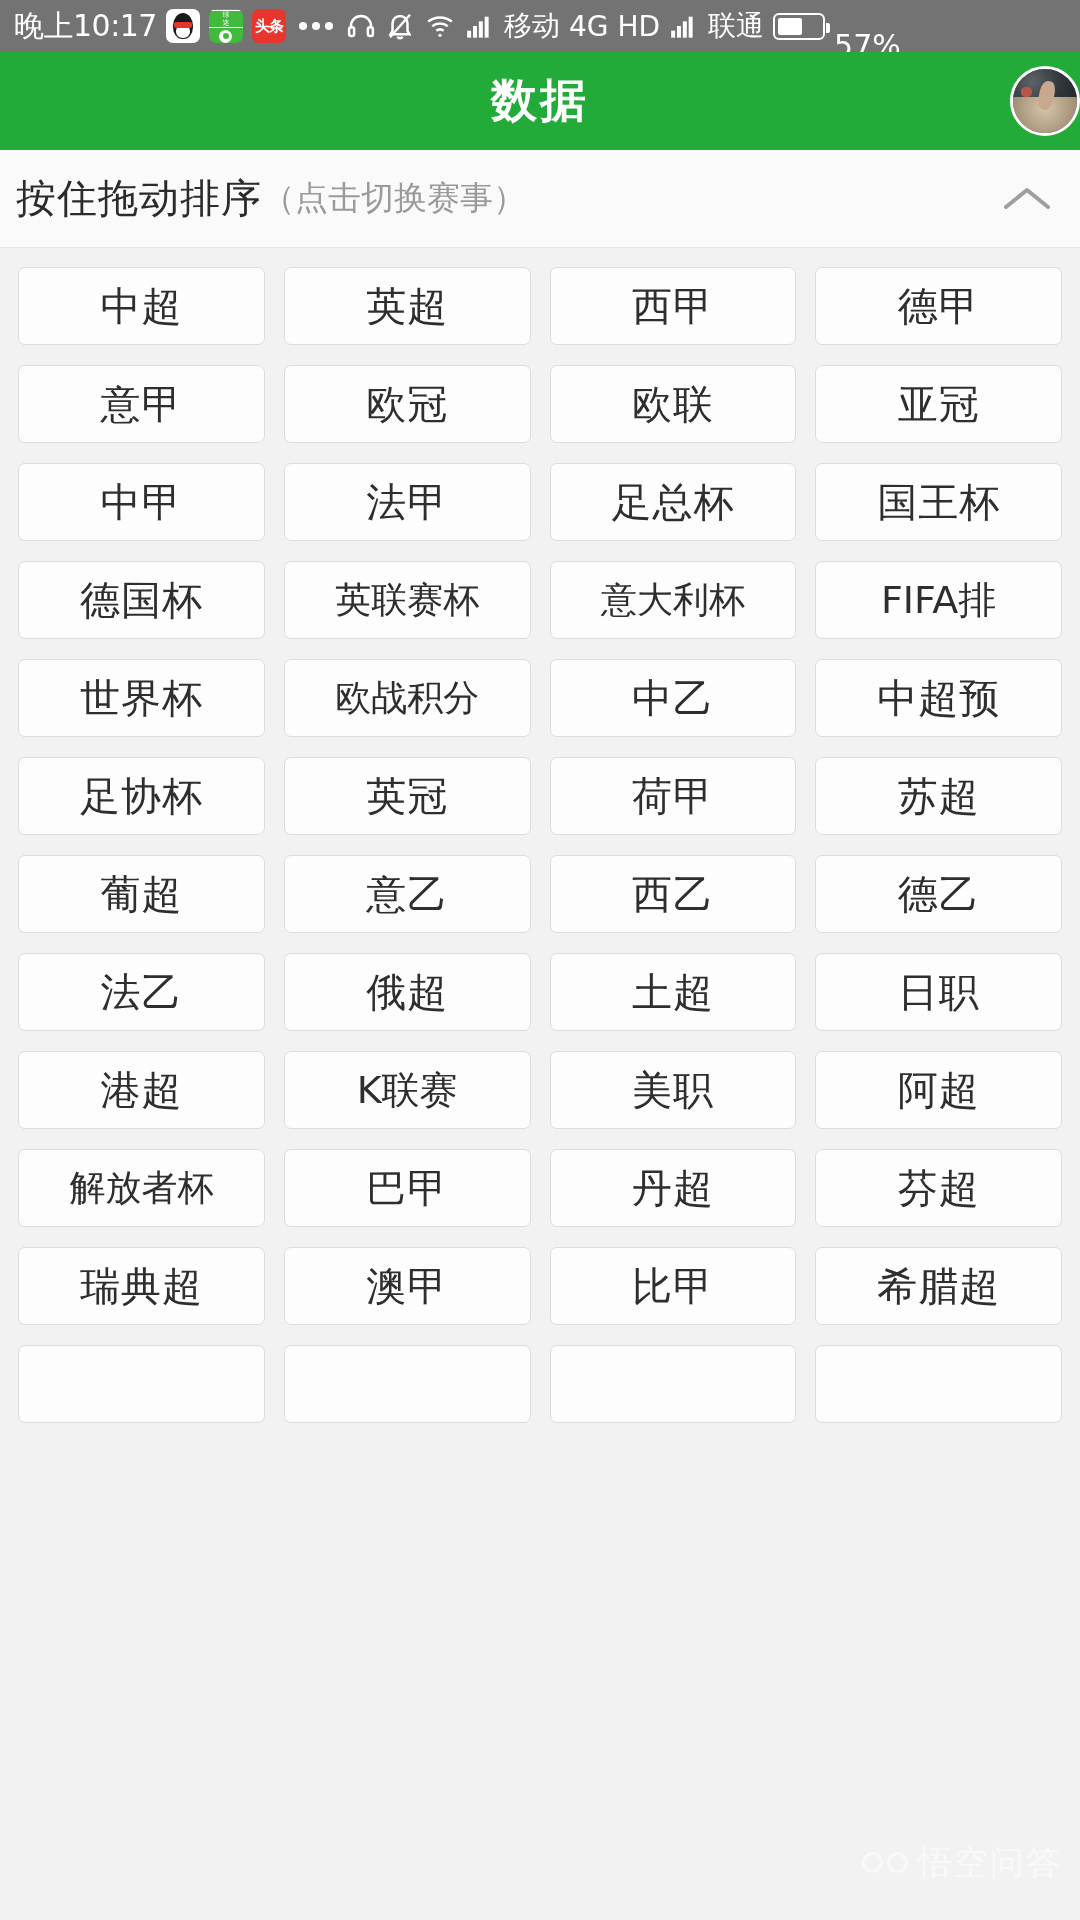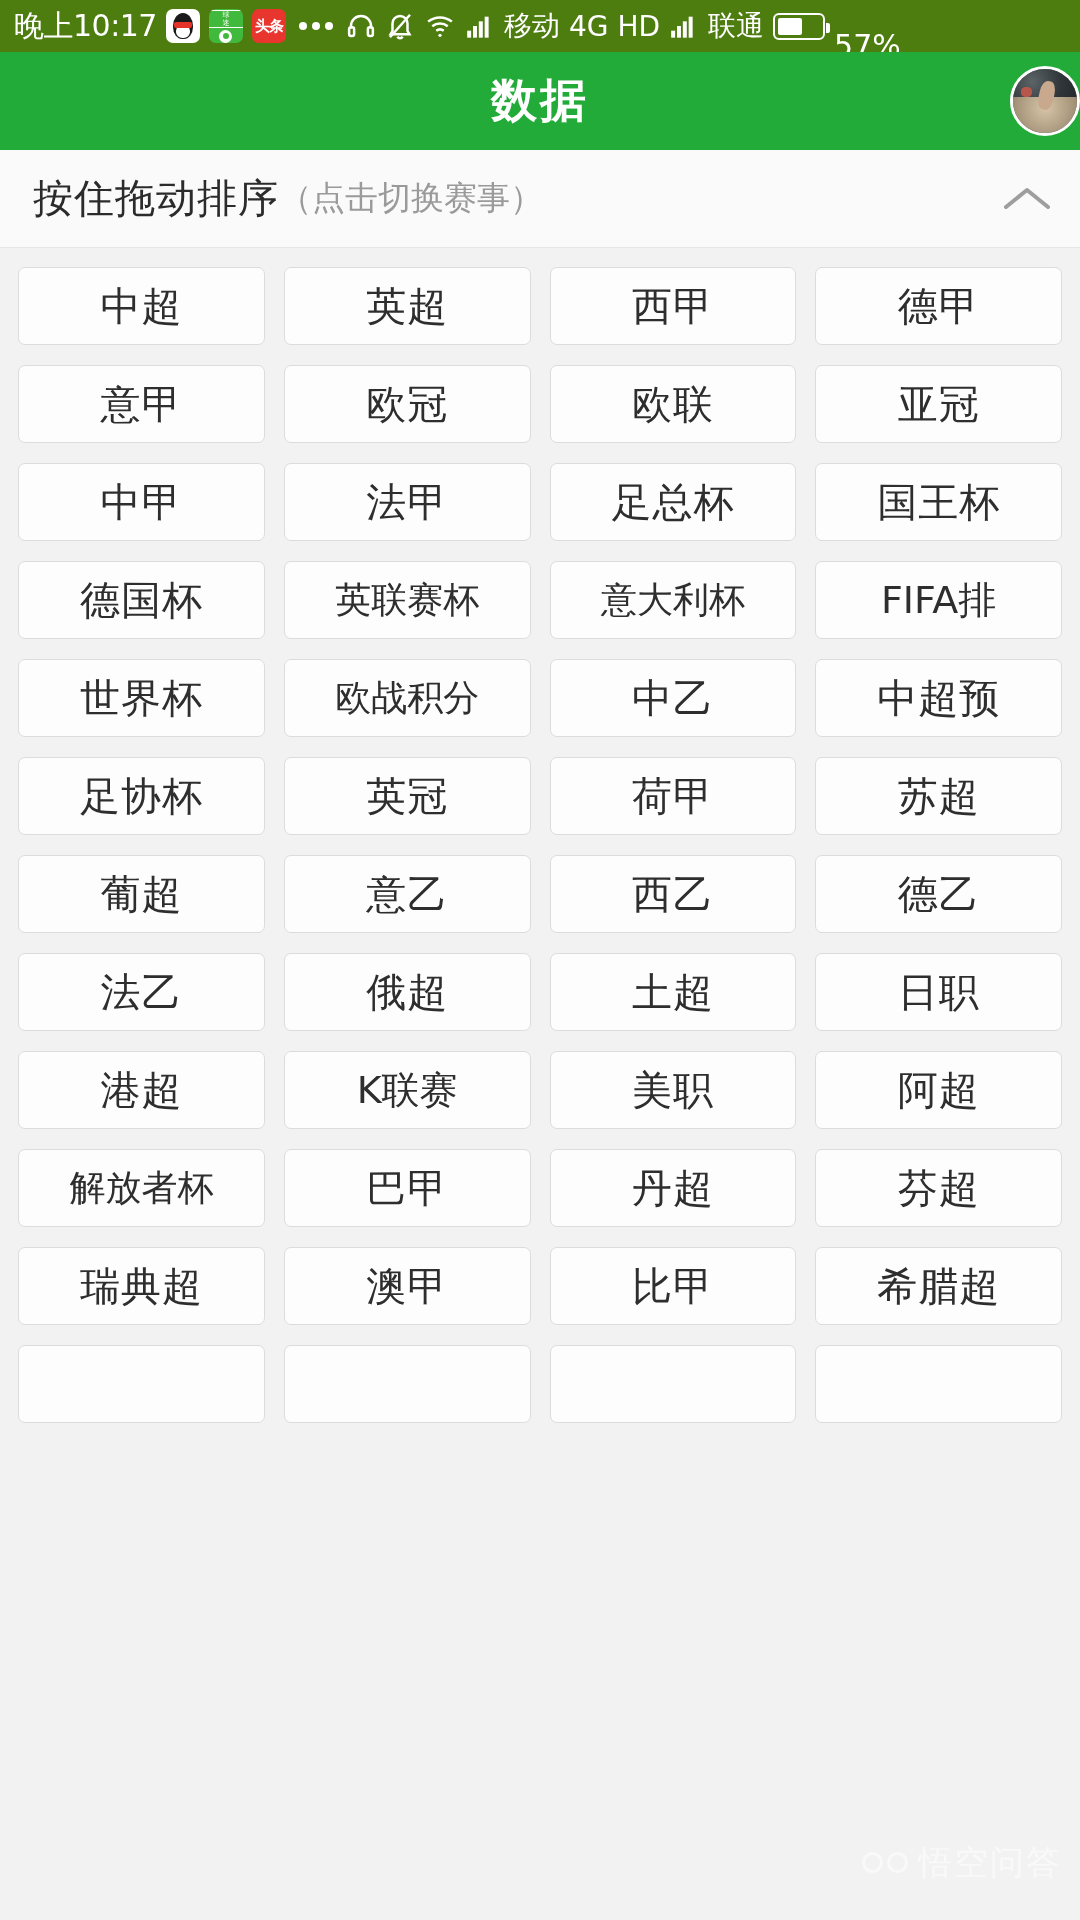--- a/index.html
+++ b/index.html
@@ -6,21 +6,21 @@
   html, body {
     width: 1080px; height: 1920px;
     font-family: "DejaVu Sans", "Liberation Sans", sans-serif;
     background: #f2f2f2;
     overflow: hidden;
   }
   #app { width: 1080px; height: 1920px; position: relative; display: flex; flex-direction: column; }
 
   
   .statusbar {
-    height: 52px; background: #4d7c0f; color: #ffffff;
+    height: 52px; background: #737373; color: #ffffff;
     display: flex; align-items: center; padding: 0 14px;
     flex: 0 0 52px; gap: 9px; overflow: hidden;
   }
   .sb-time { font-size: 30px; letter-spacing: -0.5px; white-space: nowrap; }
   .sb-appicon { width: 34px; height: 34px; border-radius: 7px; position: relative; overflow: hidden; flex: 0 0 auto; }
   .ic-qq { background: #ffffff; display:flex; align-items:center; justify-content:center; }
   .ic-qq .peng { width: 20px; height: 26px; background: #1a1a1a; border-radius: 50% 50% 46% 46%; position: relative; }
   .ic-qq .peng:before { content:""; position:absolute; left:3px; right:3px; top:12px; bottom:1px; background:#fff; border-radius: 46%; }
   .ic-qq .peng:after { content:""; position:absolute; left:1px; right:1px; top:9px; height:6px; background:#e63329; border-radius:2px; }
   .ic-green { background: #41b93c; display:flex; align-items:center; justify-content:center; flex-direction:column; }
@@ -58,21 +58,21 @@
   .avatar .ph4 { position:absolute; left:12%; top:28%; width:18%; height:16%;
      background:#b8564c; border-radius:40%; }
   .title {
     position: absolute; left: 0; right: 0; text-align: center;
     color: #ffffff; font-size: 46px; font-weight: bold; letter-spacing: 3px;
   }
 
   
   .subheader {
     flex: 0 0 98px; background: #fafafa; display:flex; align-items:center;
-    padding: 0 26px 0 33px; border-bottom: 1px solid #e6e6e6;
+    padding: 0 26px 0 16px; border-bottom: 1px solid #e6e6e6;
   }
   .sh-main { font-size: 40px; color: #2b2b2b; letter-spacing: 1px; }
   .sh-sub  { font-size: 33px; color: #9a9a9a; letter-spacing: 0px; }
   .sh-spacer { flex: 1 1 auto; }
   .chevron { width: 54px; height: 54px; display:flex; align-items:center; justify-content:center; }
 
   
   .gridwrap {
     flex: 1 1 auto; background: #f2f2f2; position: relative; overflow: hidden;
     padding: 19px 18px 0 18px;

